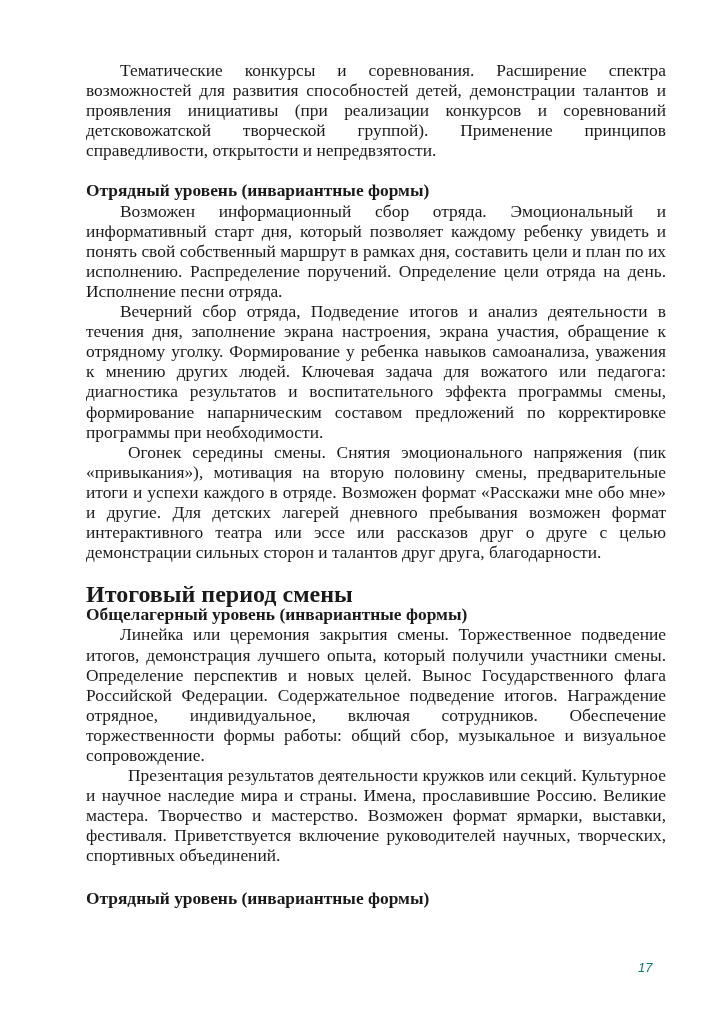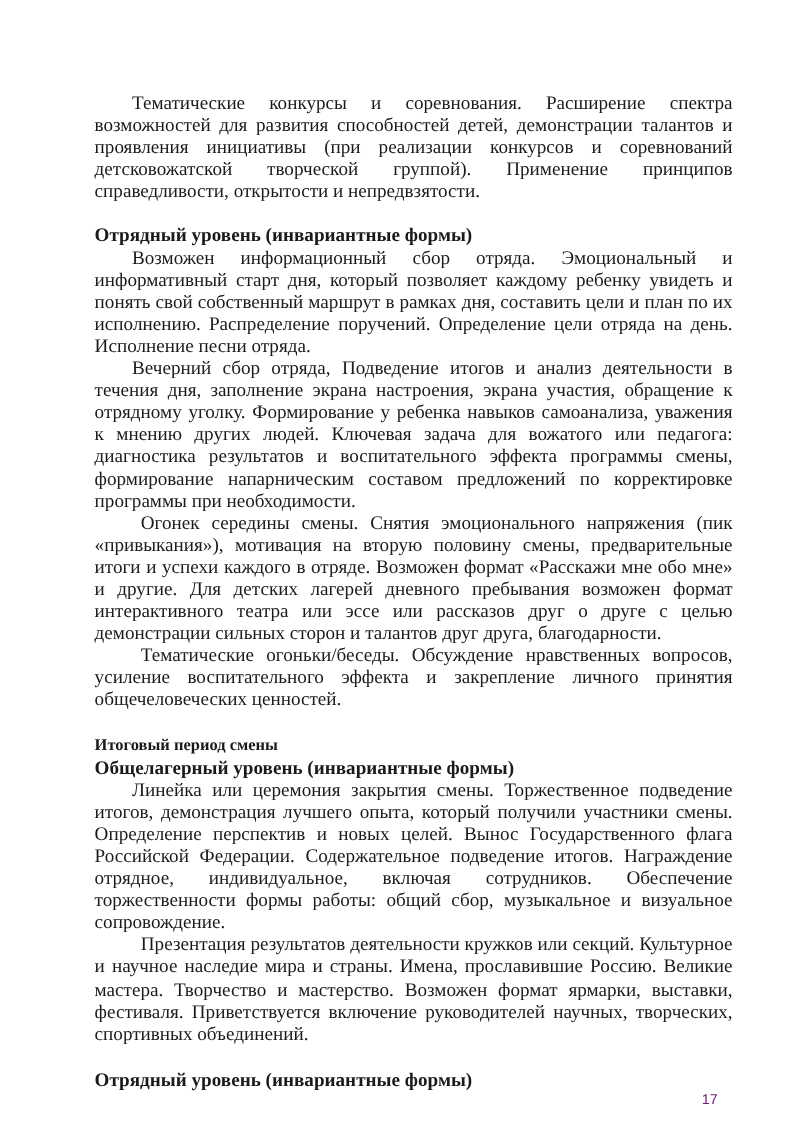--- a/index.html
+++ b/index.html
@@ -1,44 +1,42 @@
 <!DOCTYPE html>
 <html><head>
   <meta charset="utf-8">
   <style>
     html, body { margin: 0; padding: 0; background: #ffffff; }
     body { width: 726px; height: 1024px; position: relative; overflow: hidden; }
     .page {
       position: absolute; left: 86px; top: 60px; width: 580px;
       font-family: "Liberation Serif", serif; font-size: 17.4px; line-height: 20.1px;
       color: #1a1a1a;
-      margin-top: 23px;
     }
     p { margin: 0; text-align: justify; text-indent: 34px; }
     p.wide-indent { text-indent: 42px; }
     h2, h3 { margin: 0; font-weight: bold; font-size: 17.4px; line-height: 20.1px; }
-    h2 { font-size: 15px; }
+    h2 { font-size: 24px; }
     .gap-1 { height: 20px; }
     .gap-2 { height: 22px; }
     .page-number {
-      position: absolute; left: 638px; top: 992px;
-      font-family: "Liberation Sans", sans-serif; font-size: 13px; color: #701a75;
+      position: absolute; left: 638px; top: 960px;
+      font-family: "Liberation Sans", sans-serif; font-size: 13px; color: #0f766e; font-style: italic;
     }
   </style>
 </head>
 <body>
 
 <div class="page">
   <p>Тематические конкурсы и соревнования. Расширение спектра возможностей для развития способностей детей, демонстрации талантов и проявления инициативы (при реализации конкурсов и соревнований детсковожатской творческой группой). Применение принципов справедливости, открытости и непредвзятости.</p>
   <div class="gap-1"></div>
   <h3>Отрядный уровень (инвариантные формы)</h3>
   <p>Возможен информационный сбор отряда. Эмоциональный и информативный старт дня, который позволяет каждому ребенку увидеть и понять свой собственный маршрут в рамках дня, составить цели и план по их исполнению. Распределение поручений. Определение цели отряда на день. Исполнение песни отряда.</p>
   <p>Вечерний сбор отряда, Подведение итогов и анализ деятельности в течения дня, заполнение экрана настроения, экрана участия, обращение к отрядному уголку. Формирование у ребенка навыков самоанализа, уважения к мнению других людей. Ключевая задача для вожатого или педагога: диагностика результатов и воспитательного эффекта программы смены, формирование напарническим составом предложений по корректировке программы при необходимости.</p>
   <p class="wide-indent">Огонек середины смены. Снятия эмоционального напряжения (пик «привыкания»), мотивация на вторую половину смены, предварительные итоги и успехи каждого в отряде. Возможен формат «Расскажи мне обо мне» и другие. Для детских лагерей дневного пребывания возможен формат интерактивного театра или эссе или рассказов друг о друге с целью демонстрации сильных сторон и талантов друг друга, благодарности.</p>
-  <p class="wide-indent">Тематические огоньки/беседы. Обсуждение нравственных вопросов, усиление воспитательного эффекта и закрепление личного принятия общечеловеческих ценностей.</p>
   <div class="gap-2"></div>
   <h2>Итоговый период смены</h2>
   <h3>Общелагерный уровень (инвариантные формы)</h3>
   <p>Линейка или церемония закрытия смены. Торжественное подведение итогов, демонстрация лучшего опыта, который получили участники смены. Определение перспектив и новых целей. Вынос Государственного флага Российской Федерации. Содержательное подведение итогов. Награждение отрядное, индивидуальное, включая сотрудников. Обеспечение торжественности формы работы: общий сбор, музыкальное и визуальное сопровождение.</p>
   <p class="wide-indent">Презентация результатов деятельности кружков или секций. Культурное и научное наследие мира и страны. Имена, прославившие Россию. Великие мастера. Творчество и мастерство. Возможен формат ярмарки, выставки, фестиваля. Приветствуется включение руководителей научных, творческих, спортивных объединений.</p>
   <div class="gap-2"></div>
   <h3>Отрядный уровень (инвариантные формы)</h3>
 </div>
 
 <div class="page-number">17</div>

